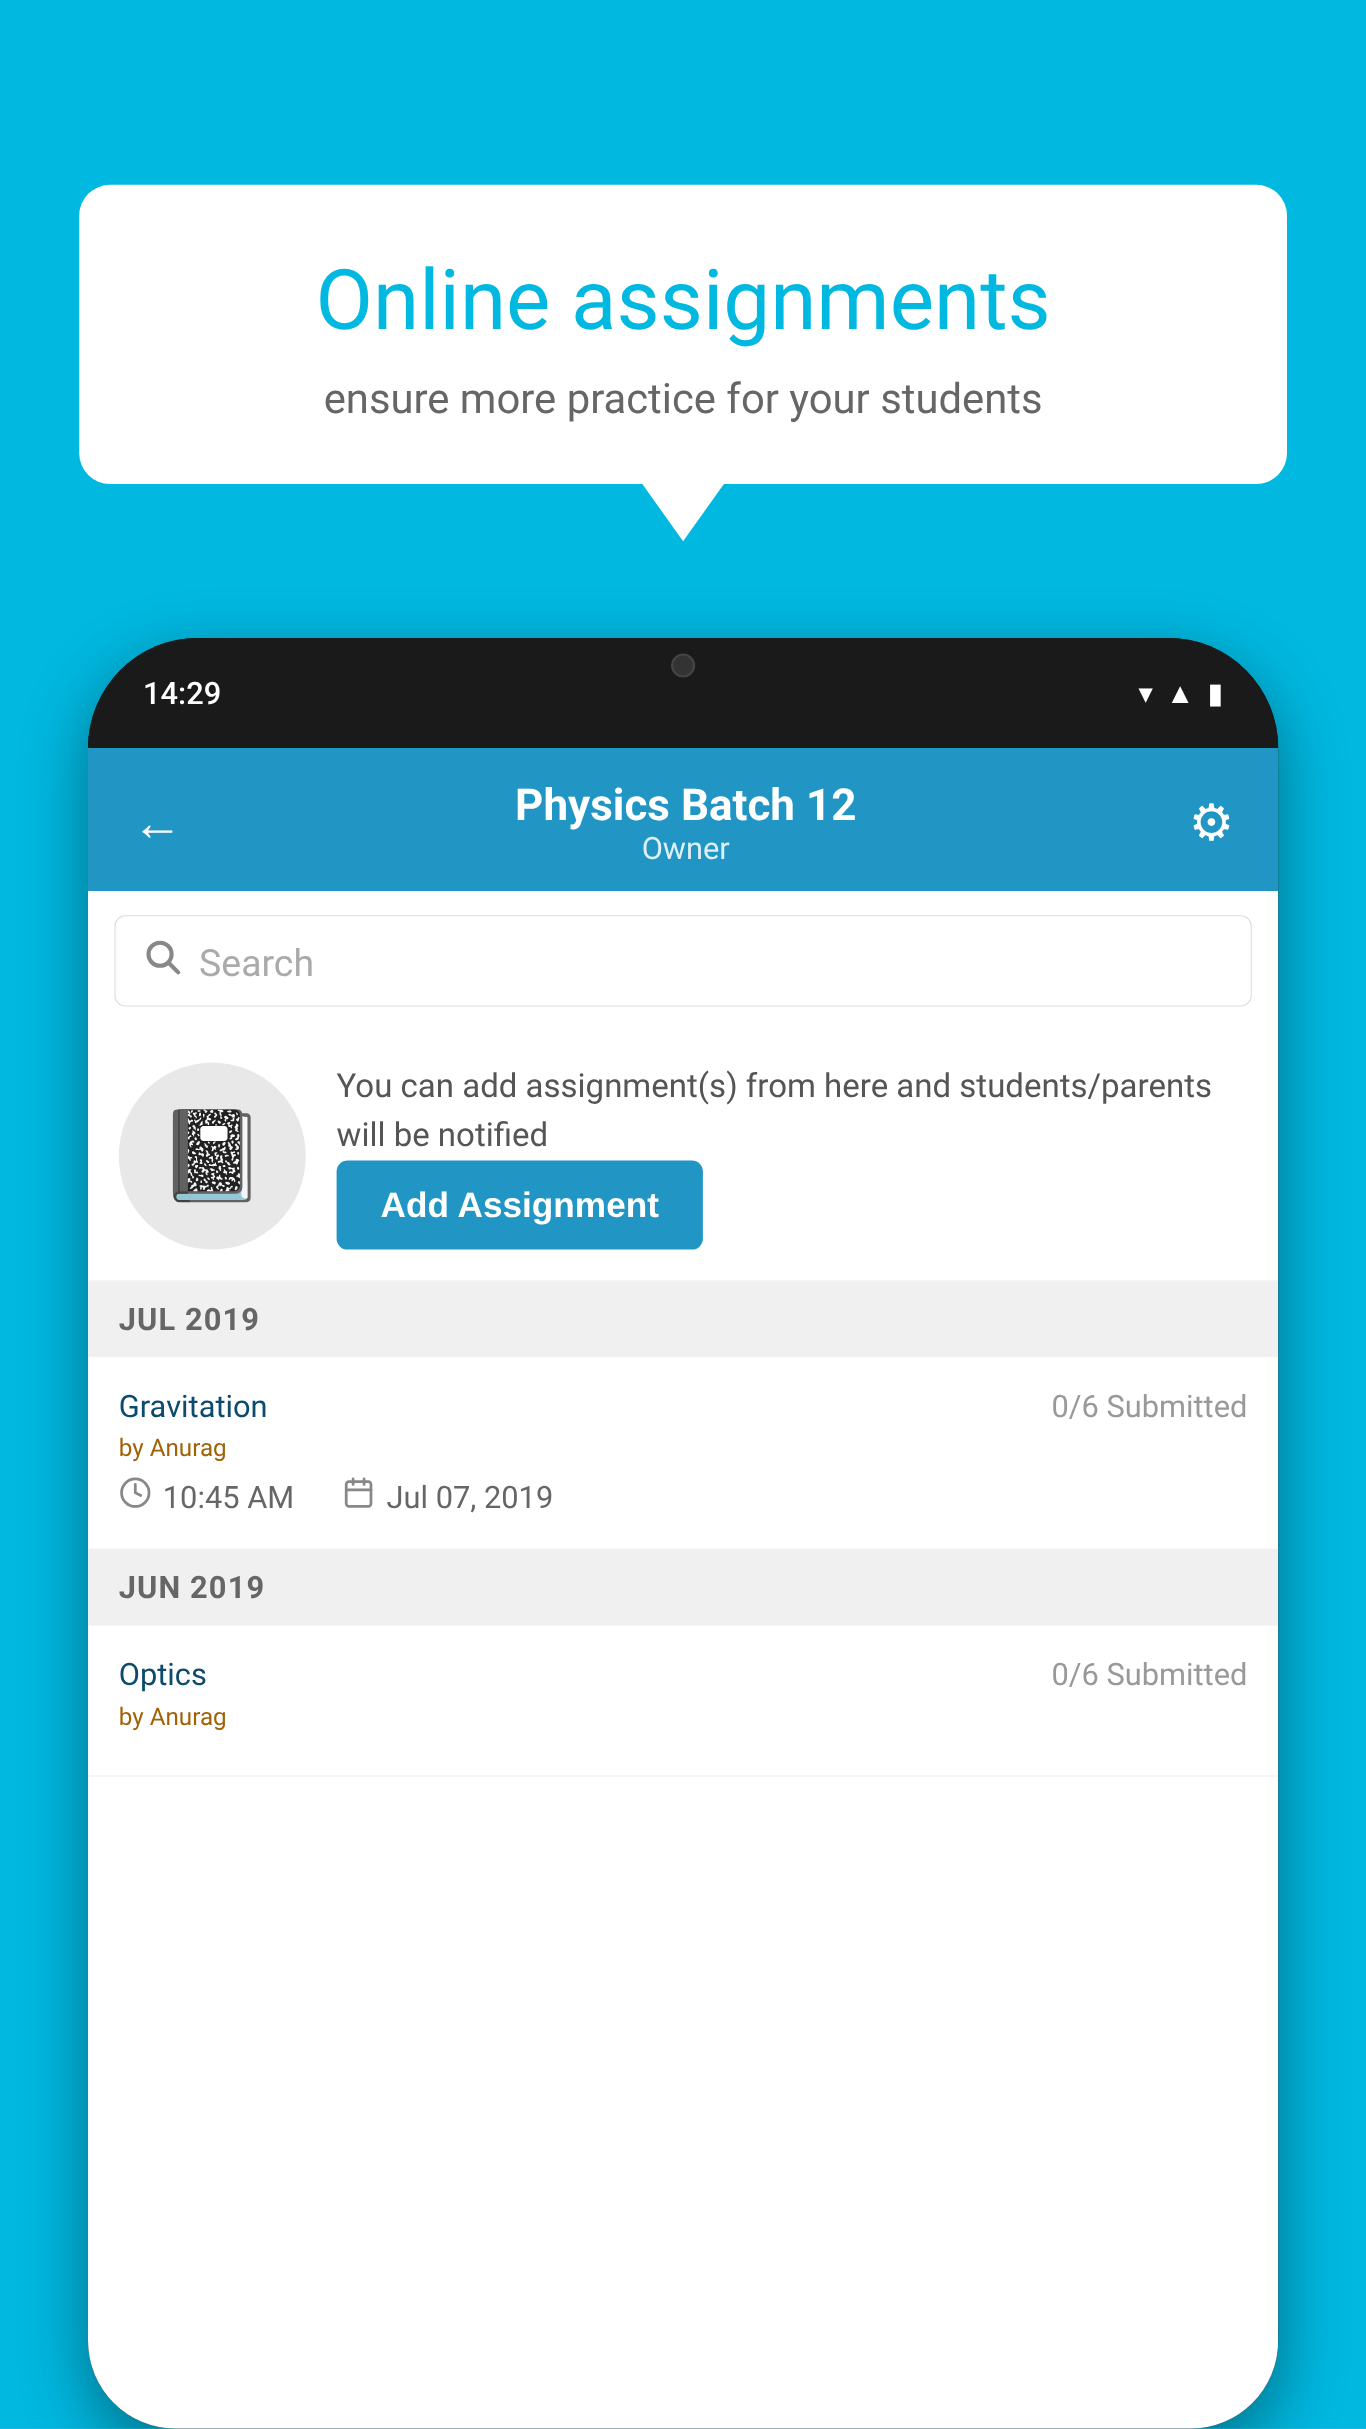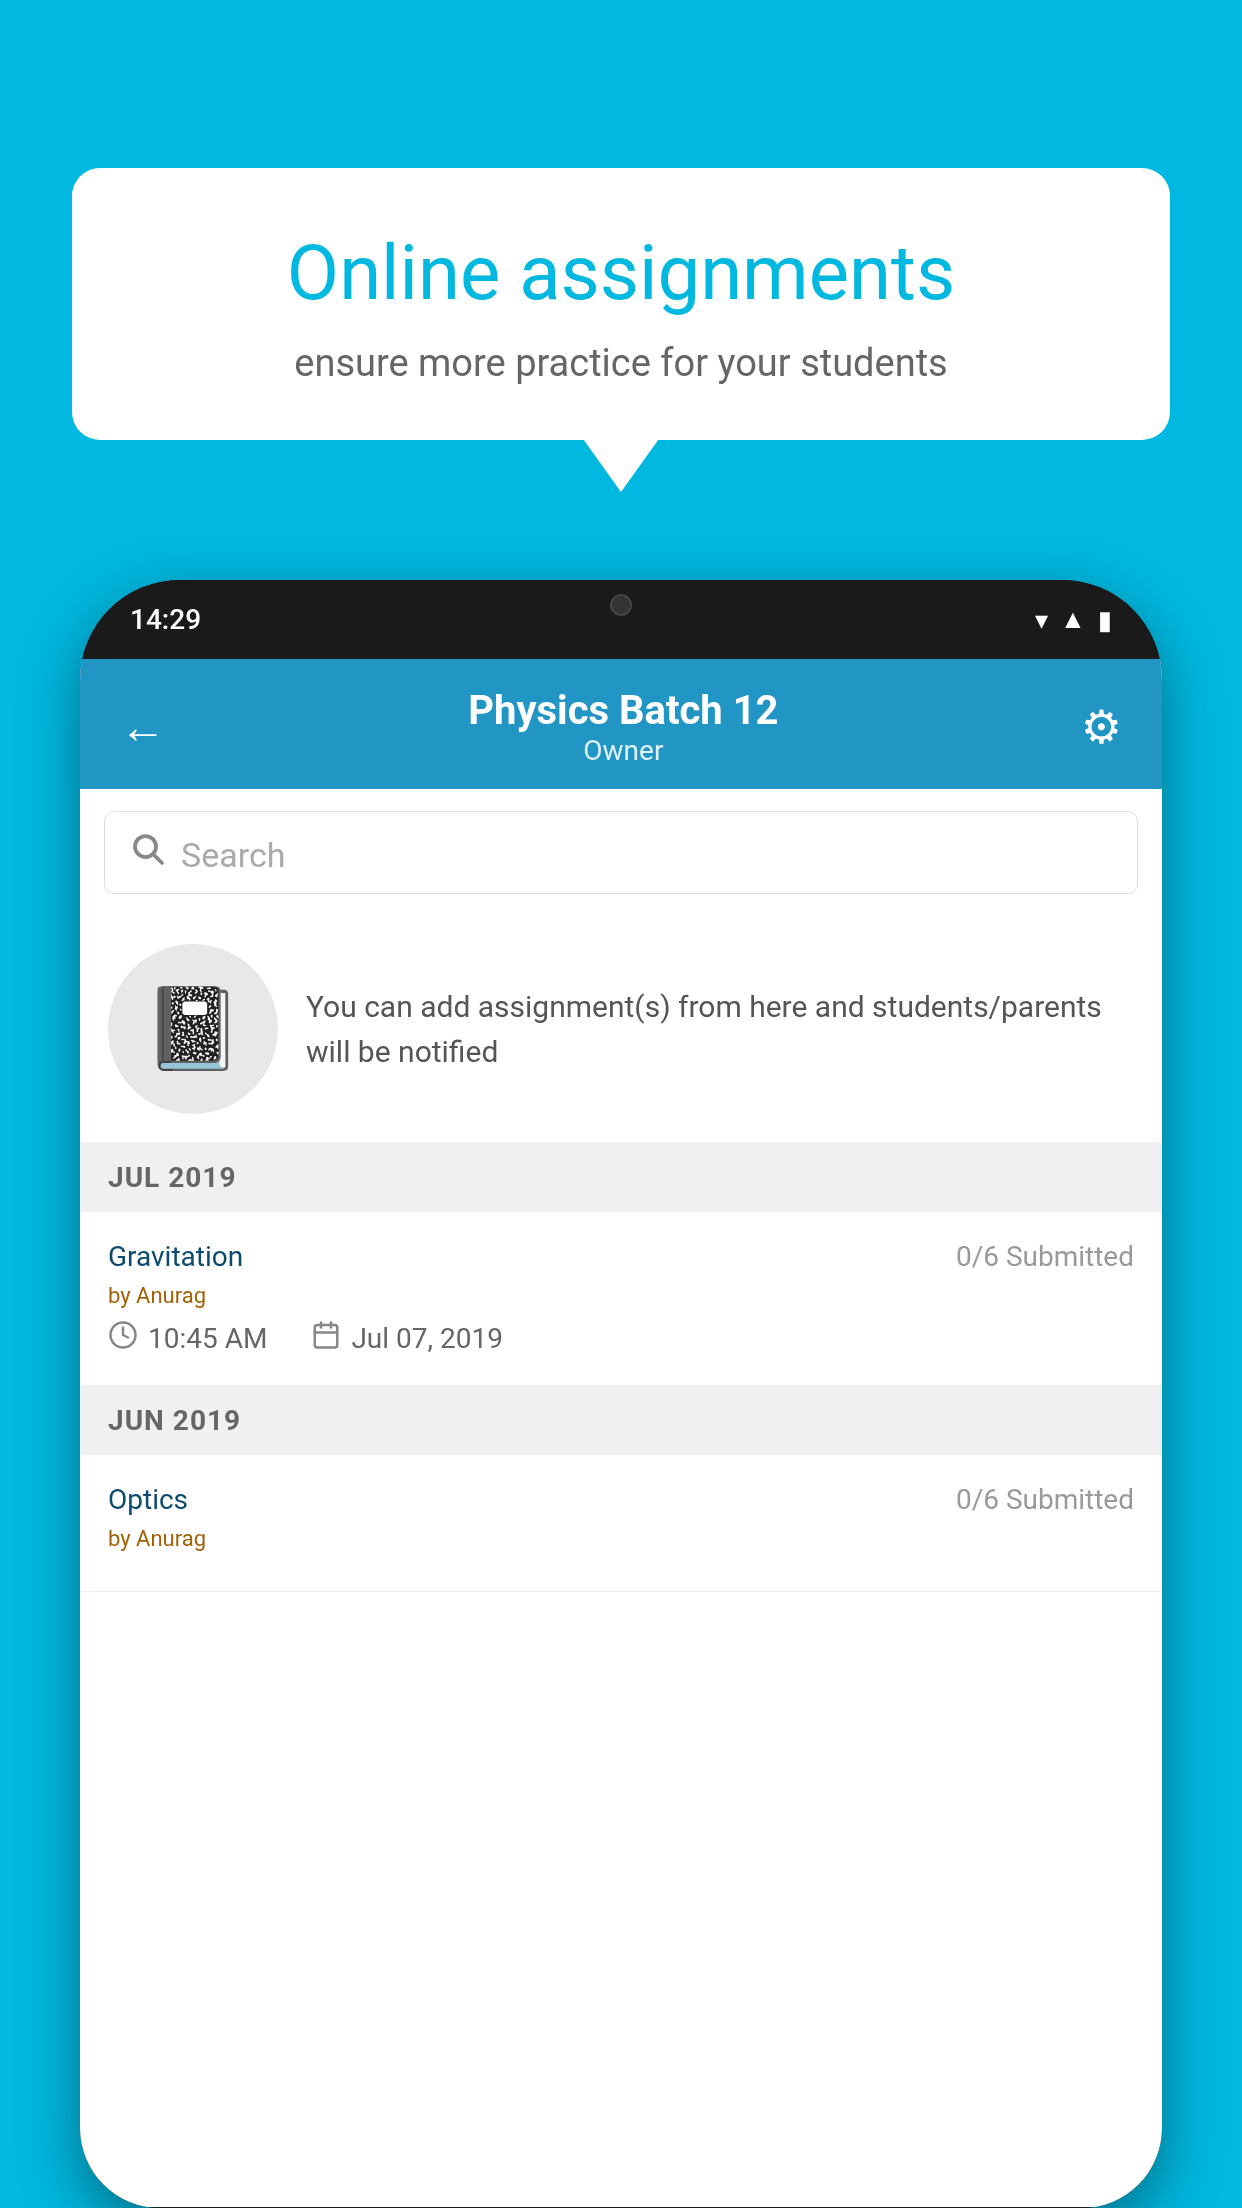--- a/index.html
+++ b/index.html
@@ -58,21 +58,21 @@
       bottom: 0;
       background: #1a1a1a;
       border-radius: 100px 100px 80px 80px;
       overflow: hidden;
       box-shadow: 0 20px 60px rgba(0,0,0,0.4);
     }
 
     
     .phone-top-bar {
       background: #1a1a1a;
-      height: 79px;
+      height: 100px;
       position: relative;
       display: flex;
       align-items: center;
       justify-content: space-between;
       padding: 0 50px;
       z-index: 10;
     }
     .status-time {
       color: white;
       font-size: 28px;
@@ -341,20 +341,21 @@
         <span class="search-text">Search</span>
       </div>
     </div>
 
     <div class="promo-card">
       <div class="promo-icon-circle">
         <span style="font-size:80px;">📓</span>
       </div>
       <div class="promo-content">
         <div class="promo-text">You can add assignment(s) from here and students/parents will be notified</div>
+        <button class="add-assignment-btn">Add Assignment</button>
       </div>
     </div>
 
     <div class="month-header">JUL 2019</div>
 
     <div class="assignment-item">
       <div class="assignment-top-row">
         <span class="assignment-name">Gravitation</span>
         <span class="assignment-submitted">0/6 Submitted</span>
       </div>

